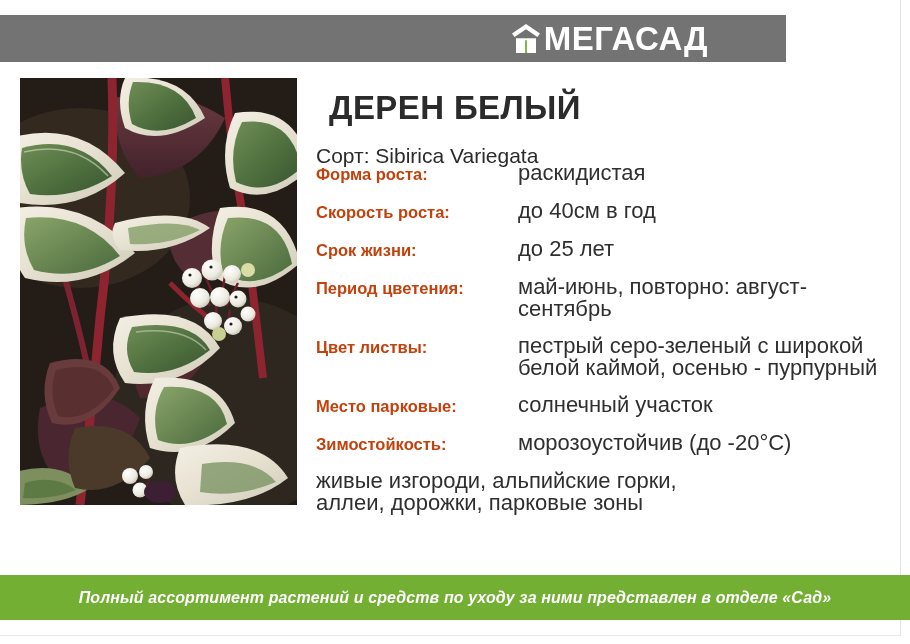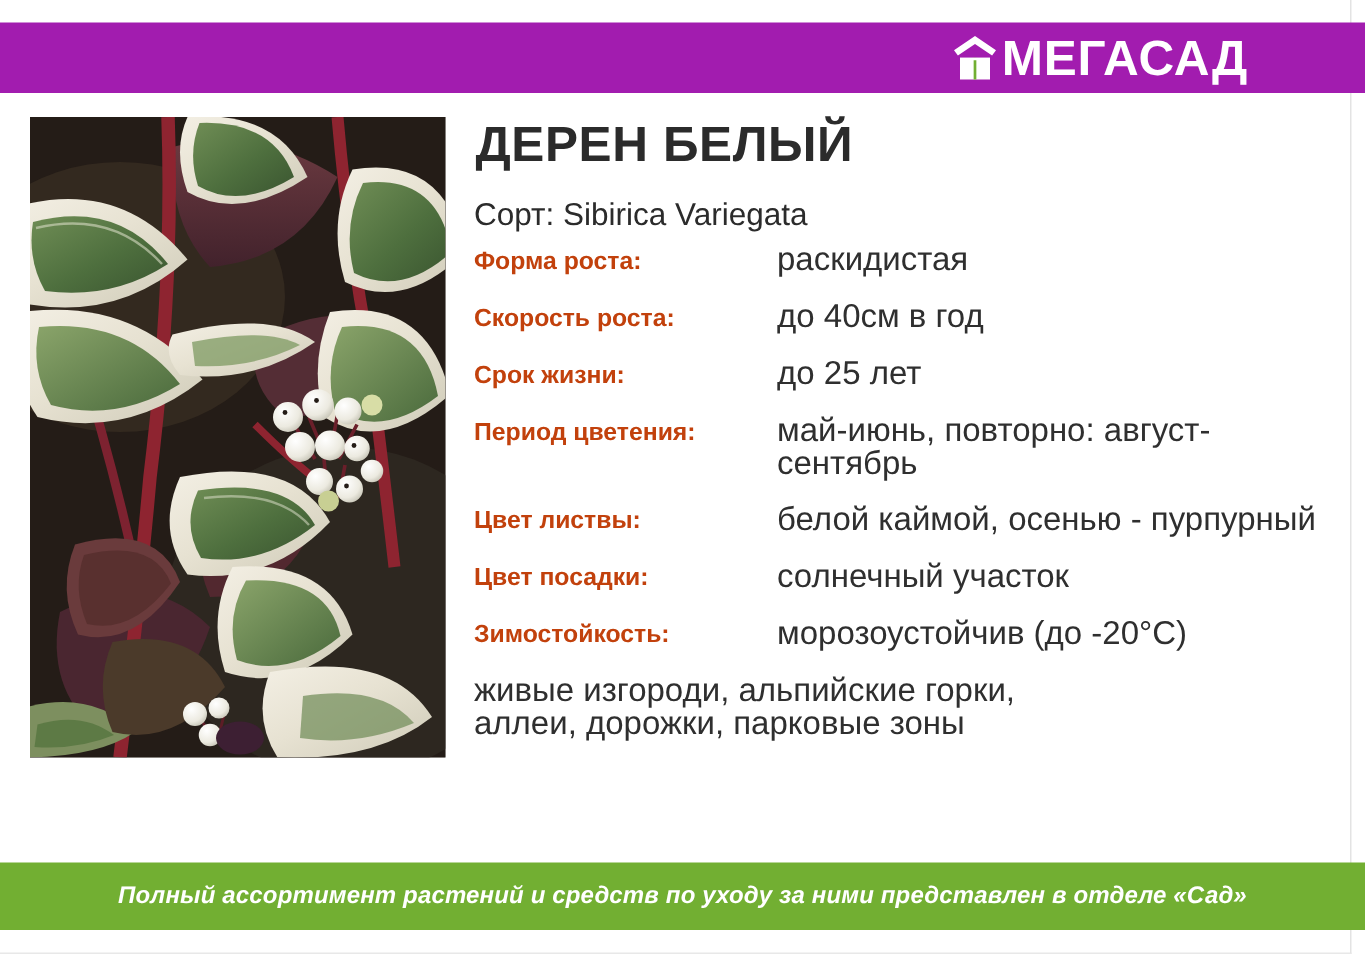--- a/index.html
+++ b/index.html
@@ -32,23 +32,23 @@
     border-bottom: 1px solid #e8e8e8;
     box-sizing: border-box;
     pointer-events: none;
   }
 
   
   .header-bar {
     position: absolute;
     left: 0;
     top: 15px;
-    width: 910px;
+    width: 786px;
     height: 47px;
-    background: #a21caf;
+    background: #737373;
     display: flex;
     align-items: center;
     justify-content: flex-end;
   }
   .logo {
     display: flex;
     align-items: center;
     padding-right: 78px;
   }
   .logo-icon {
@@ -84,21 +84,21 @@
     left: 316px;
     top: 76px;
     width: 560px;
   }
   .plant-title {
     font-size: 33px;
     font-weight: 700;
     color: #2b2b2b;
     letter-spacing: 0.4px;
     line-height: 38px;
-    margin: 1px;
+    margin: 13px;
   }
   .plant-cultivar {
     font-size: 21px;
     font-weight: 400;
     color: #2b2b2b;
     line-height: 25px;
     margin: 16px 0 0 0;
   }
 
   
@@ -339,26 +339,27 @@
     <div class="spec-row">
       <div class="spec-label">Период цветения:</div>
       <div class="spec-value">
         <span class="vline">май-июнь, повторно: август-сентябрь</span>
       </div>
     </div>
 
     <div class="spec-row">
       <div class="spec-label">Цвет листвы:</div>
       <div class="spec-value">
+        <span class="vline">пестрый серо-зеленый с широкой</span>
         <span class="vline">белой каймой, осенью - пурпурный</span>
       </div>
     </div>
 
     <div class="spec-row">
-      <div class="spec-label">Цвет посадки:</div>
+      <div class="spec-label">Место парковые:</div>
       <div class="spec-value">
         <span class="vline">солнечный участок</span>
       </div>
     </div>
 
     <div class="spec-row">
       <div class="spec-label">Зимостойкость:</div>
       <div class="spec-value">
         <span class="vline">морозоустойчив (до -20°C)</span>
       </div>

